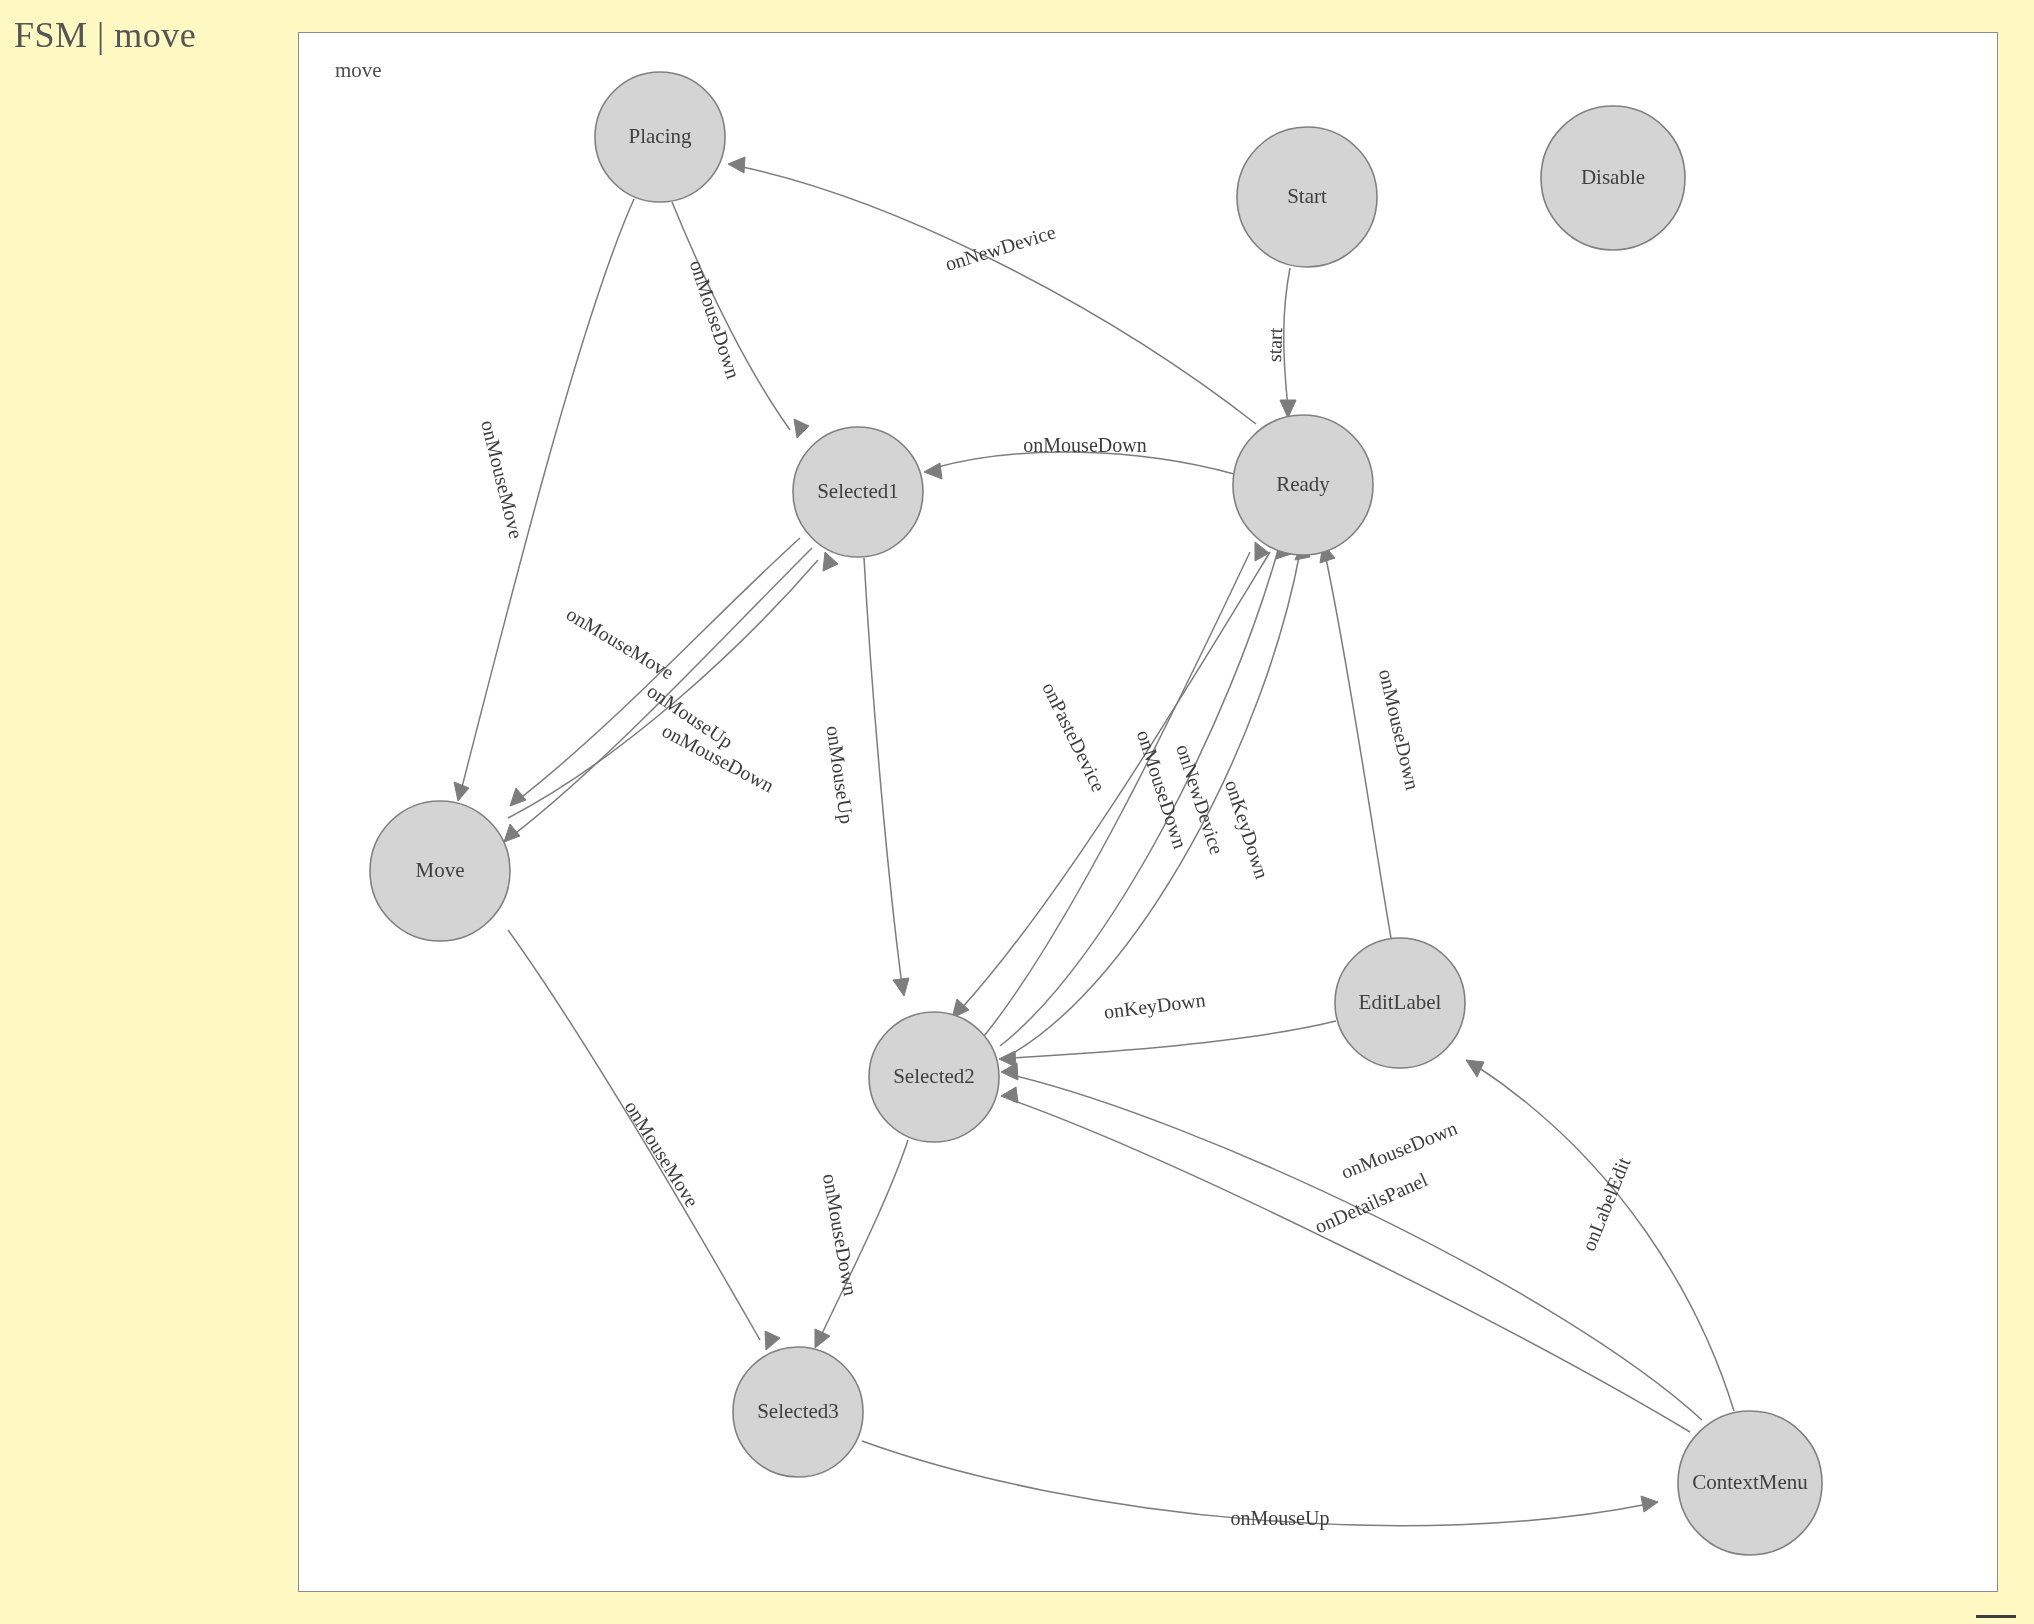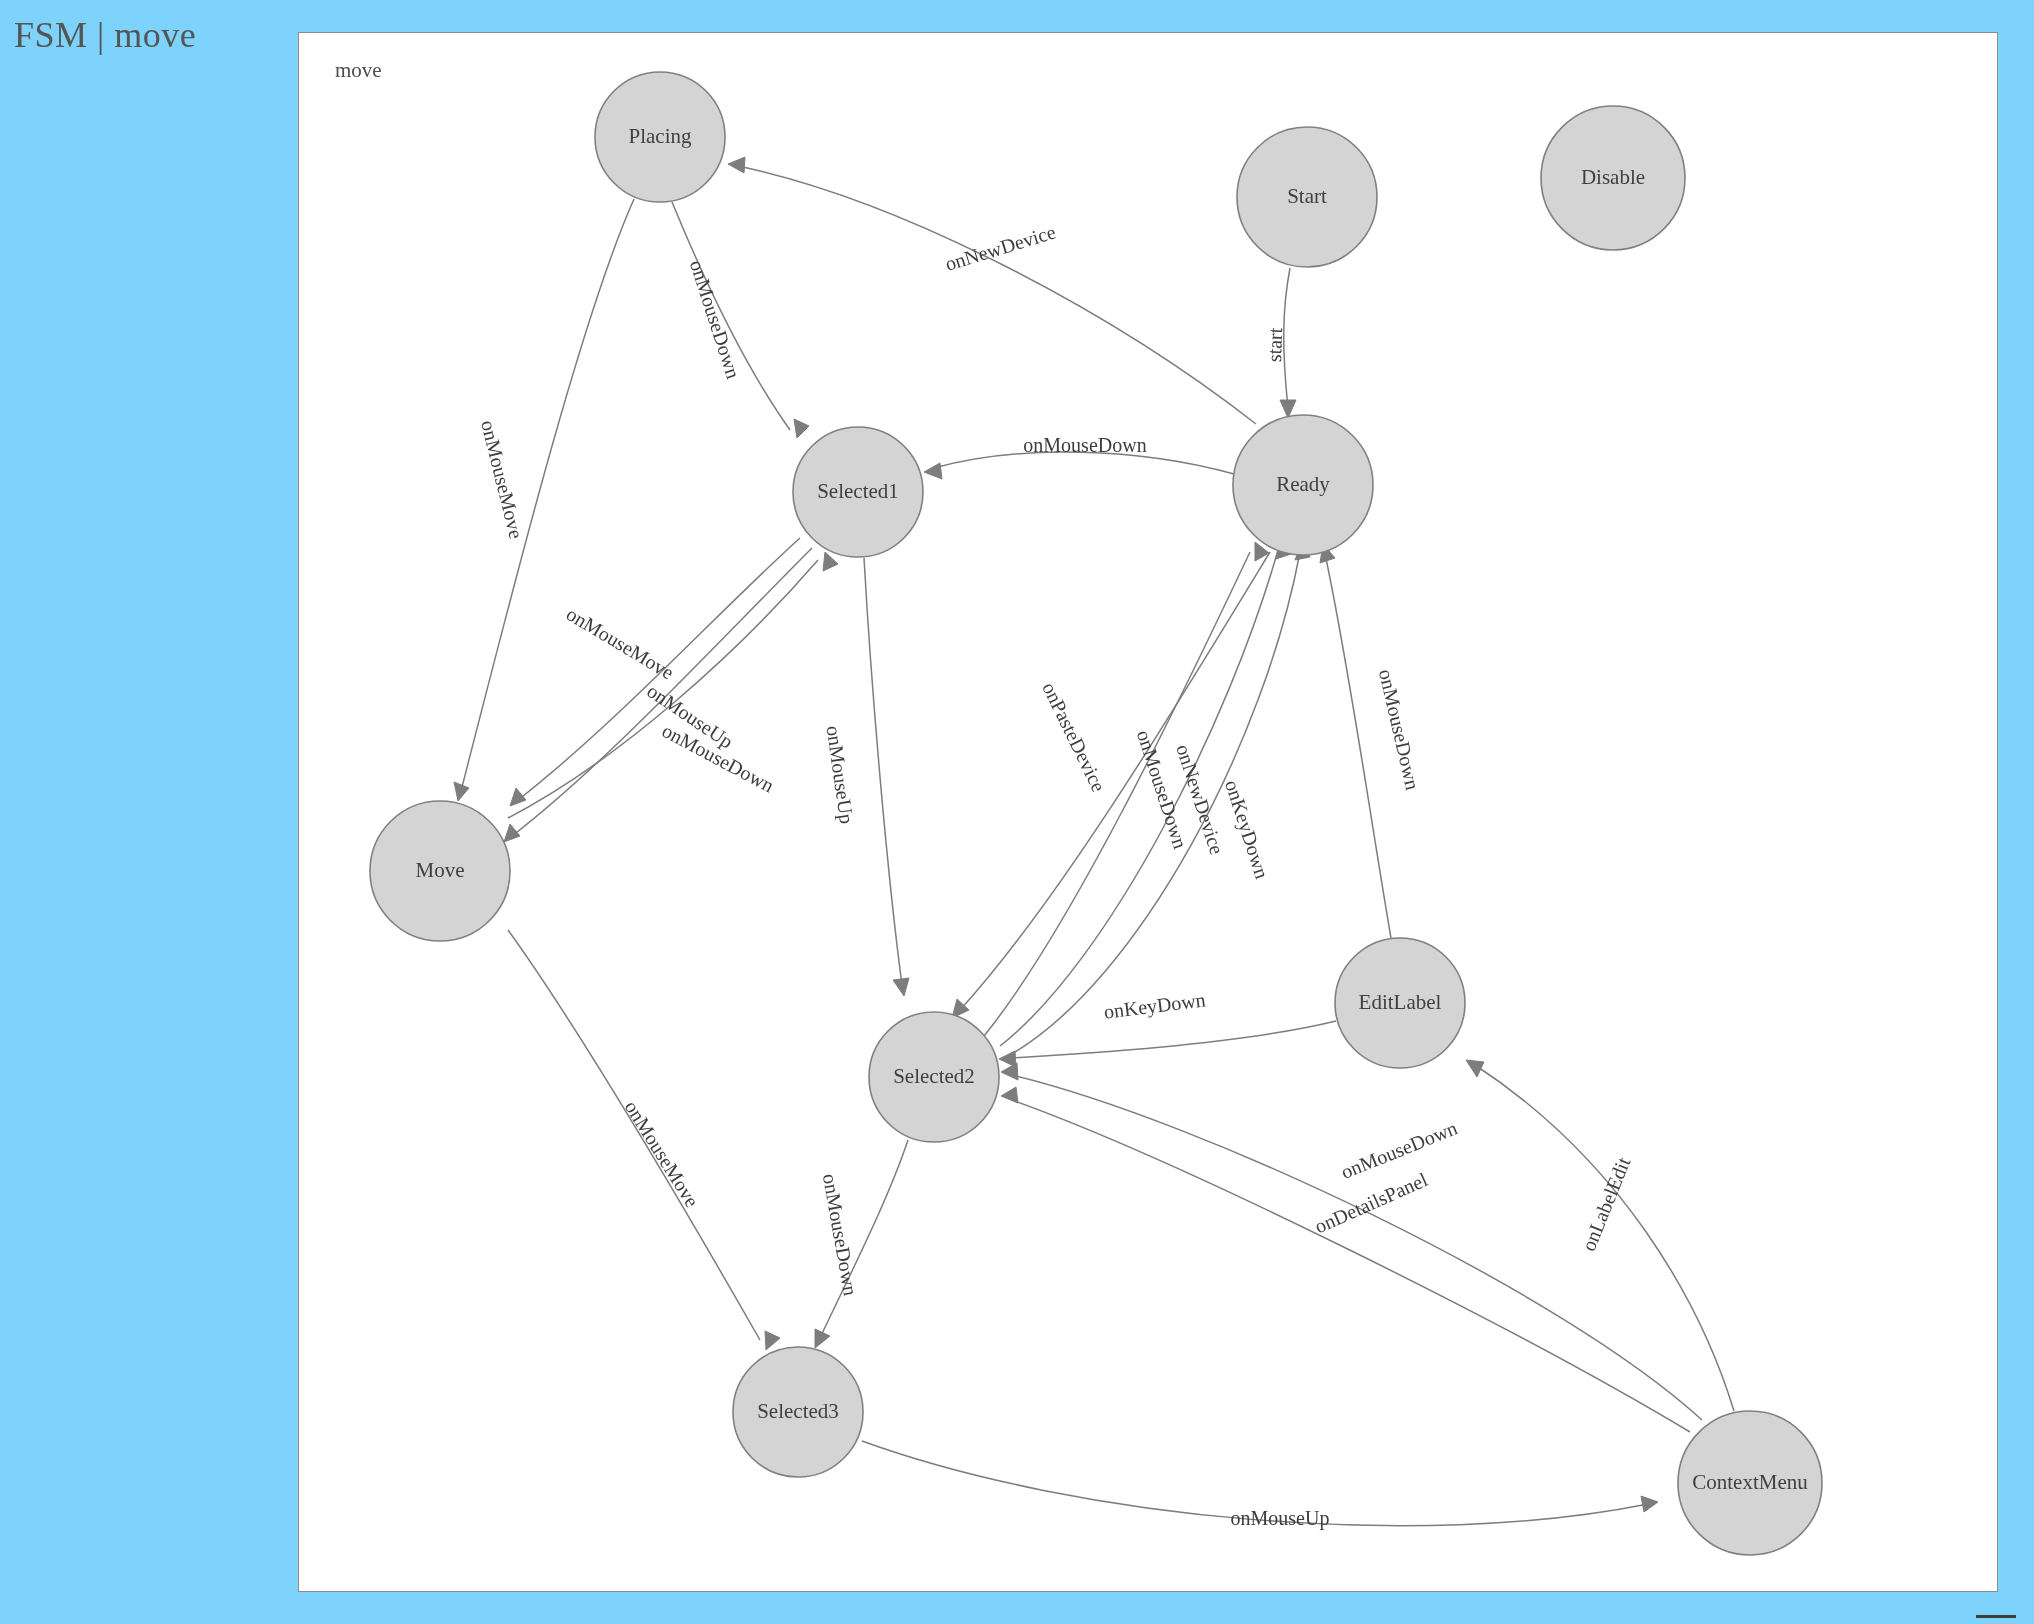--- a/index.html
+++ b/index.html
@@ -6,21 +6,21 @@
     margin: 0;
     padding: 0;
     background: #ffffff;
     font-family: "Liberation Serif", serif;
   }
   #root {
     position: relative;
     width: 2034px;
     height: 1624px;
     overflow: hidden;
-    background: #7dd3fc;
+    background: #fef9c3;
   }
   #page-title {
     position: absolute;
     left: 14px;
     top: 14px;
     font-family: "Liberation Serif", serif;
     font-size: 36px;
     color: #555555;
     letter-spacing: 0.5px;
     white-space: nowrap;

